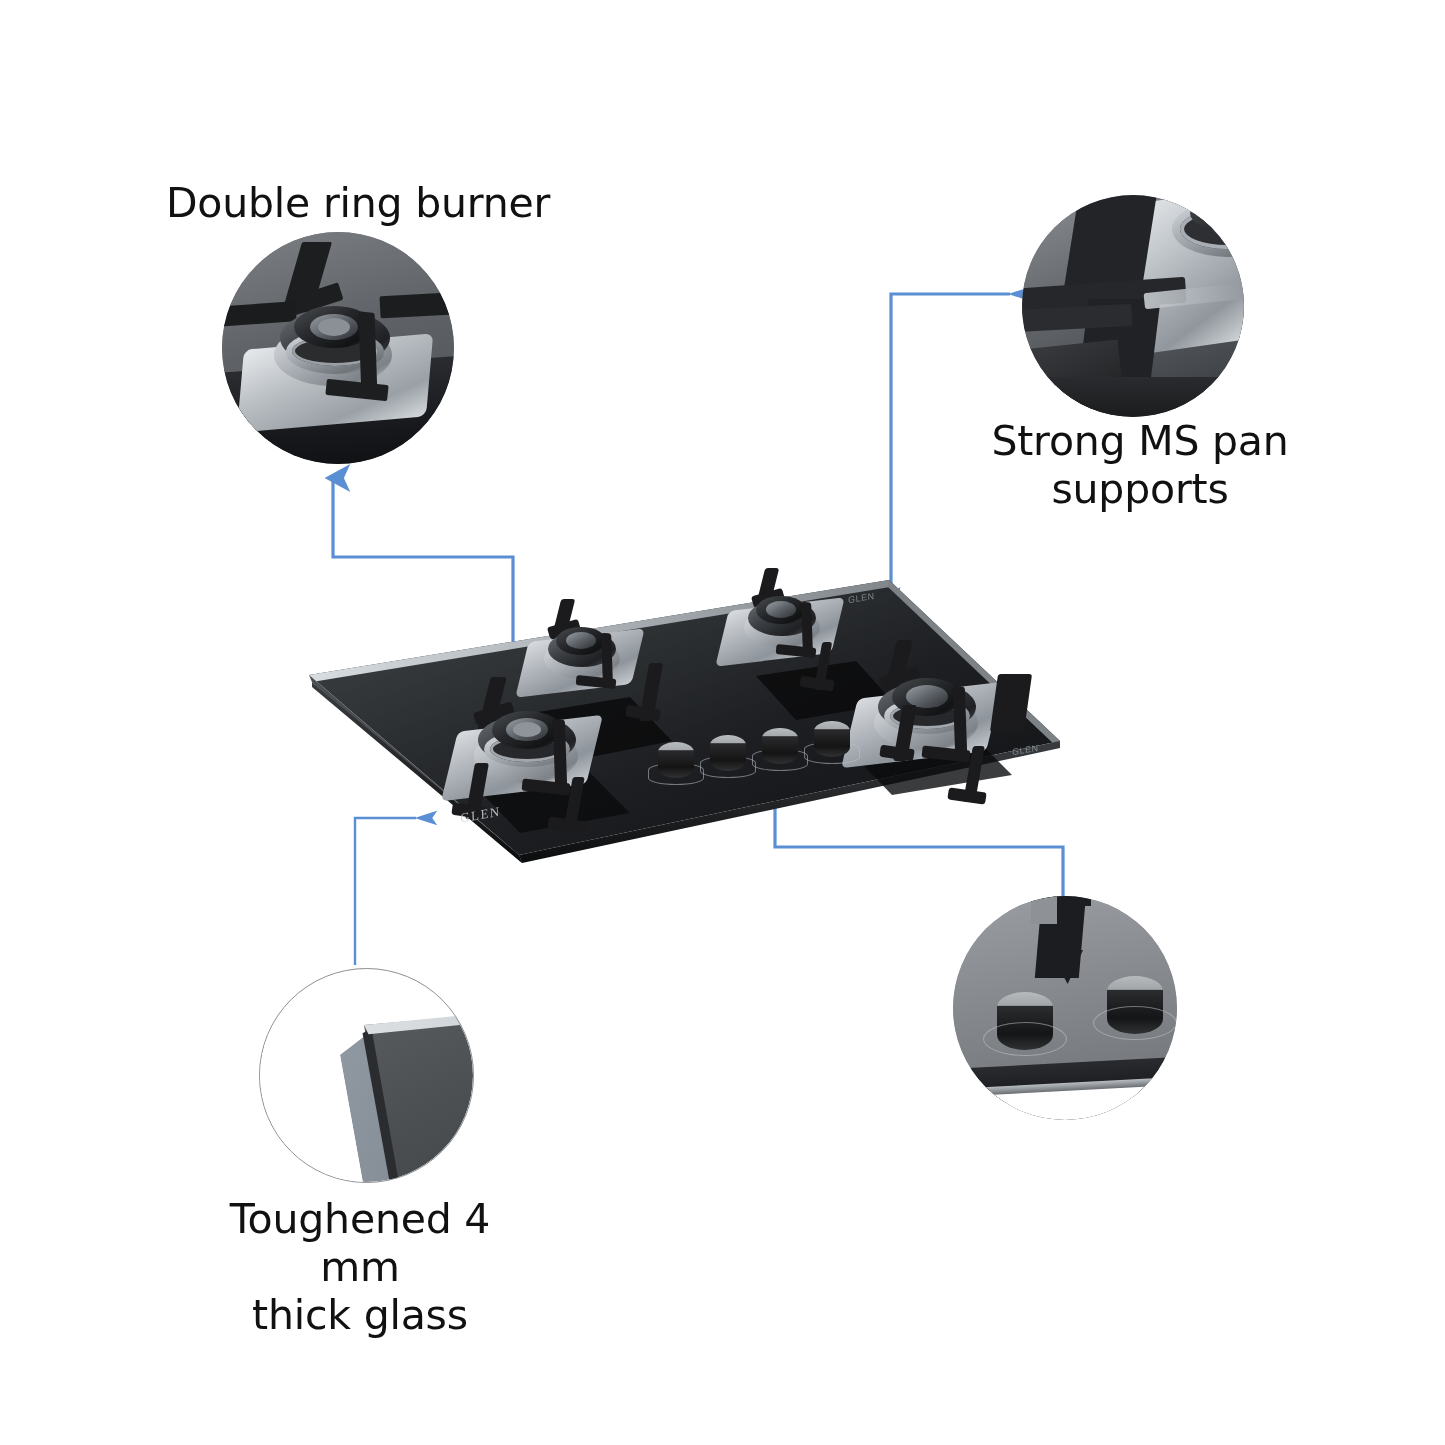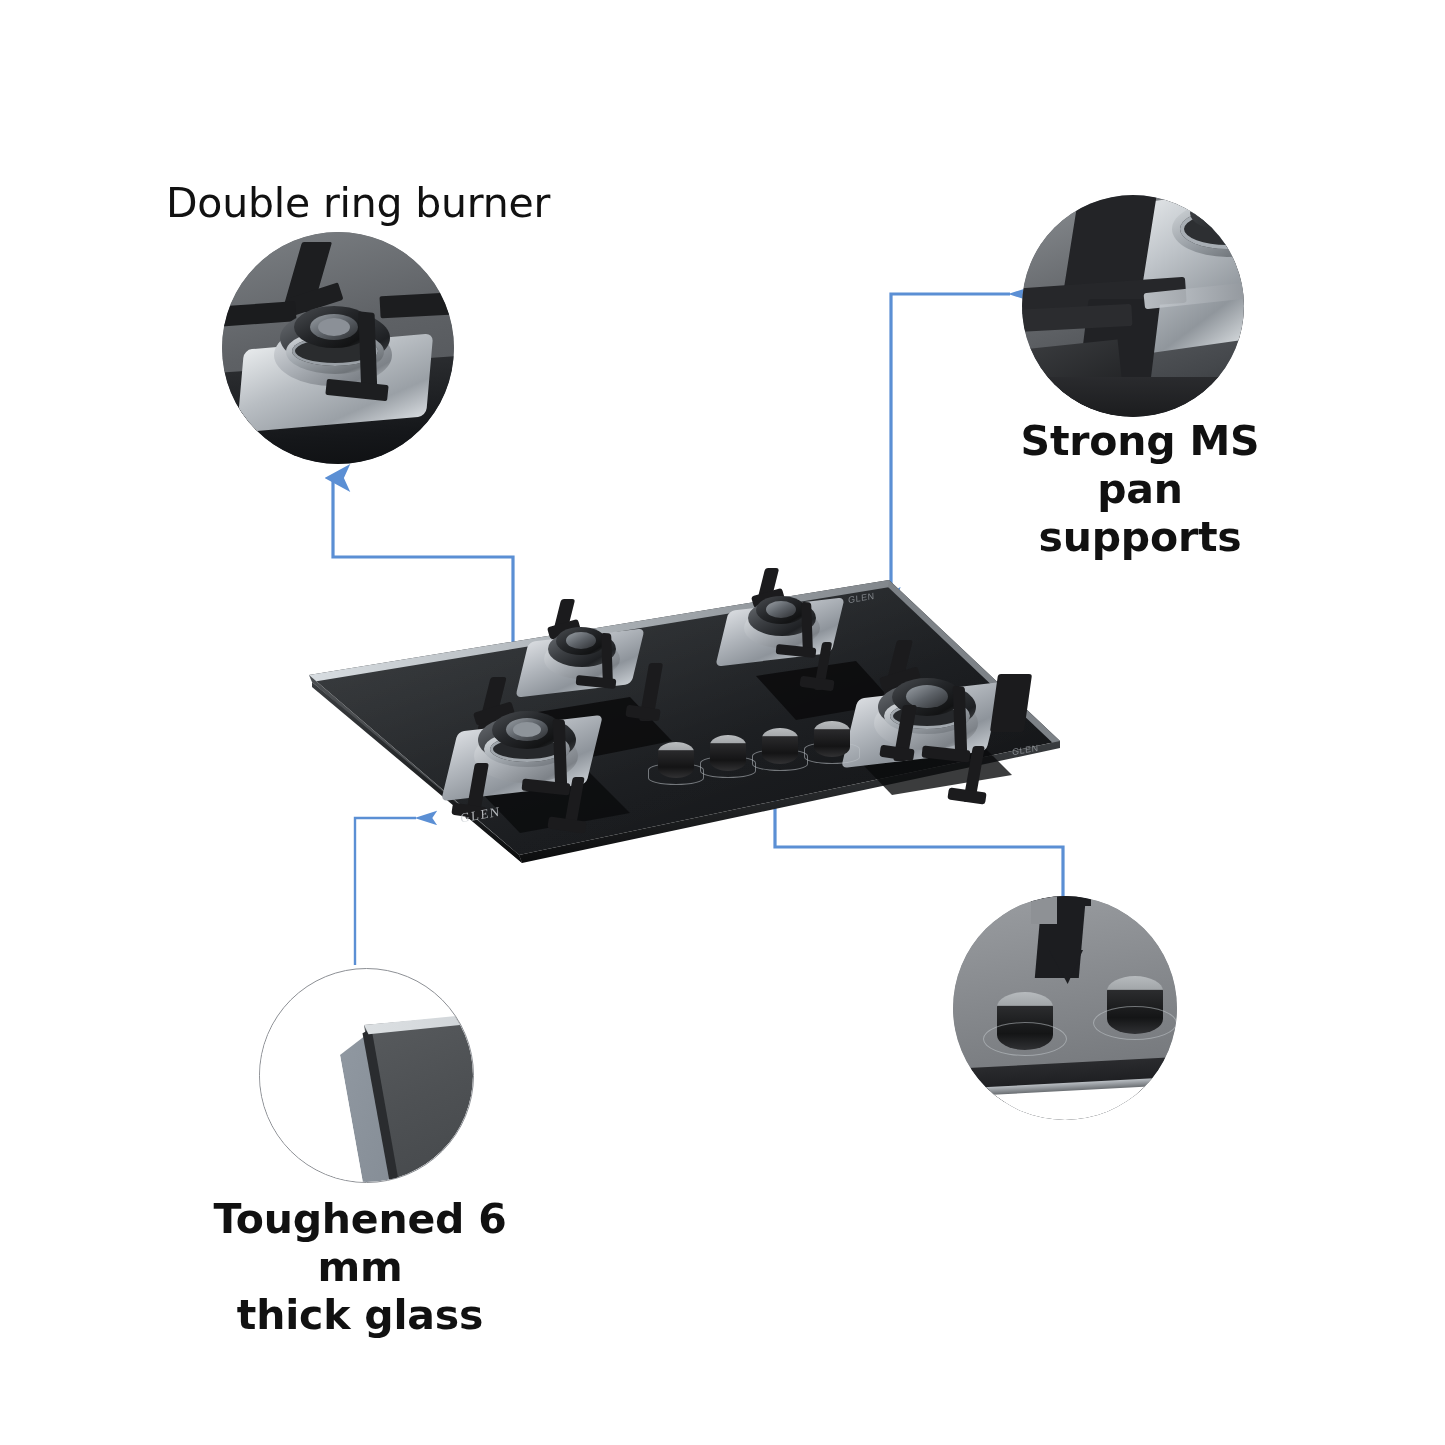--- a/index.html
+++ b/index.html
@@ -15,21 +15,21 @@
   .callout-label {
     position: absolute;
     color: #111111;
     font-size: 41px;
     font-weight: 400;
     line-height: 1.17;
     letter-spacing: -0.2px;
     white-space: pre-line;
     font-family: "DejaVu Sans", sans-serif;
   }
-  .lbl-center { text-align: center; font-weight: bold; }
+  .lbl-center { text-align: center; }
 
   
   .detail-circle {
     position: absolute;
     border-radius: 50%;
     overflow: hidden;
   }
   .dc-inner { position: absolute; inset: 0; border-radius: 50%; overflow: hidden; }
 
   
@@ -130,21 +130,21 @@
     <g>
       <polyline points="775,772 775,847 1063,847 1063,900" fill="none" stroke="#5b8fd4" stroke-width="3.2" marker-start="url(#arrowEnd)"></polyline>
     </g>
   </svg>
 
   <div class="callout-label" style="left:166px; top:180px;">Double ring burner</div>
 
   <div class="callout-label lbl-center" style="left:985px; top:418px; width:310px;">Strong MS pan
 supports</div>
 
-  <div class="callout-label lbl-center" style="left:185px; top:1196px; width:350px;">Toughened 6 mm
+  <div class="callout-label lbl-center" style="left:185px; top:1196px; width:350px;">Toughened 4 mm
 thick glass</div>
 
 
   <div class="detail-circle" style="left:222px; top:232px; width:232px; height:232px;
               background:#6e7175;">
     <div class="dc-inner">
 
       <div style="position:absolute;inset:0;background:
            linear-gradient(165deg,#7c8084 0%,#5e6165 45%,#4c4f53 100%);"></div>
 

